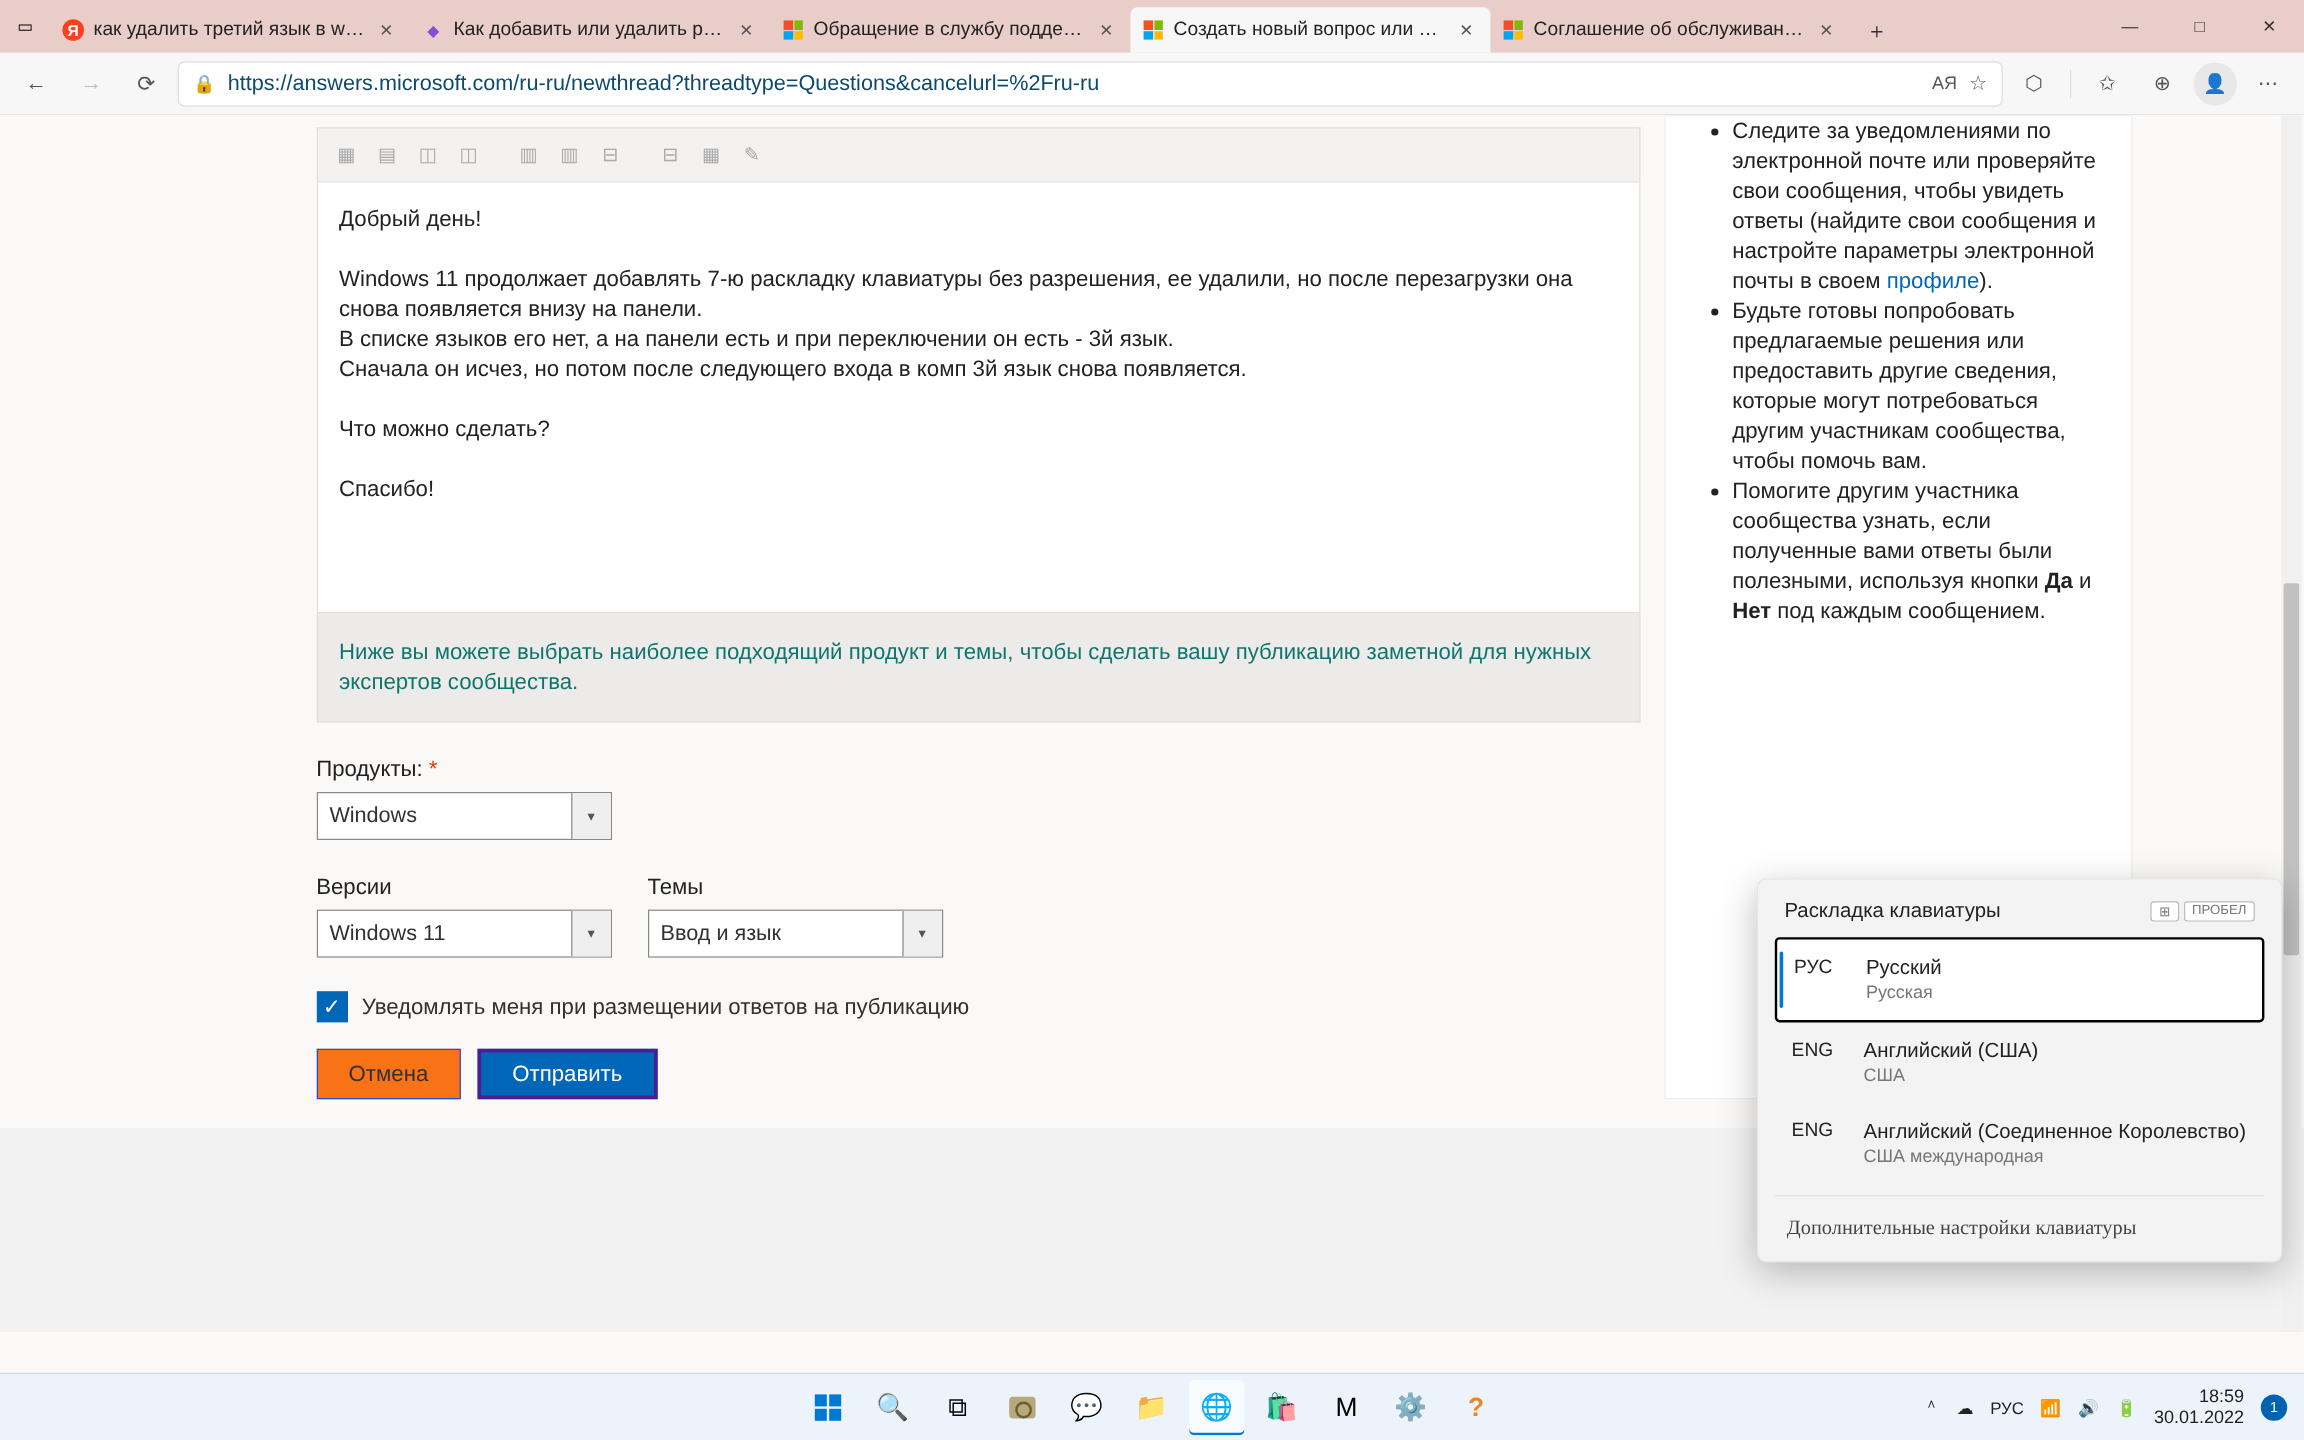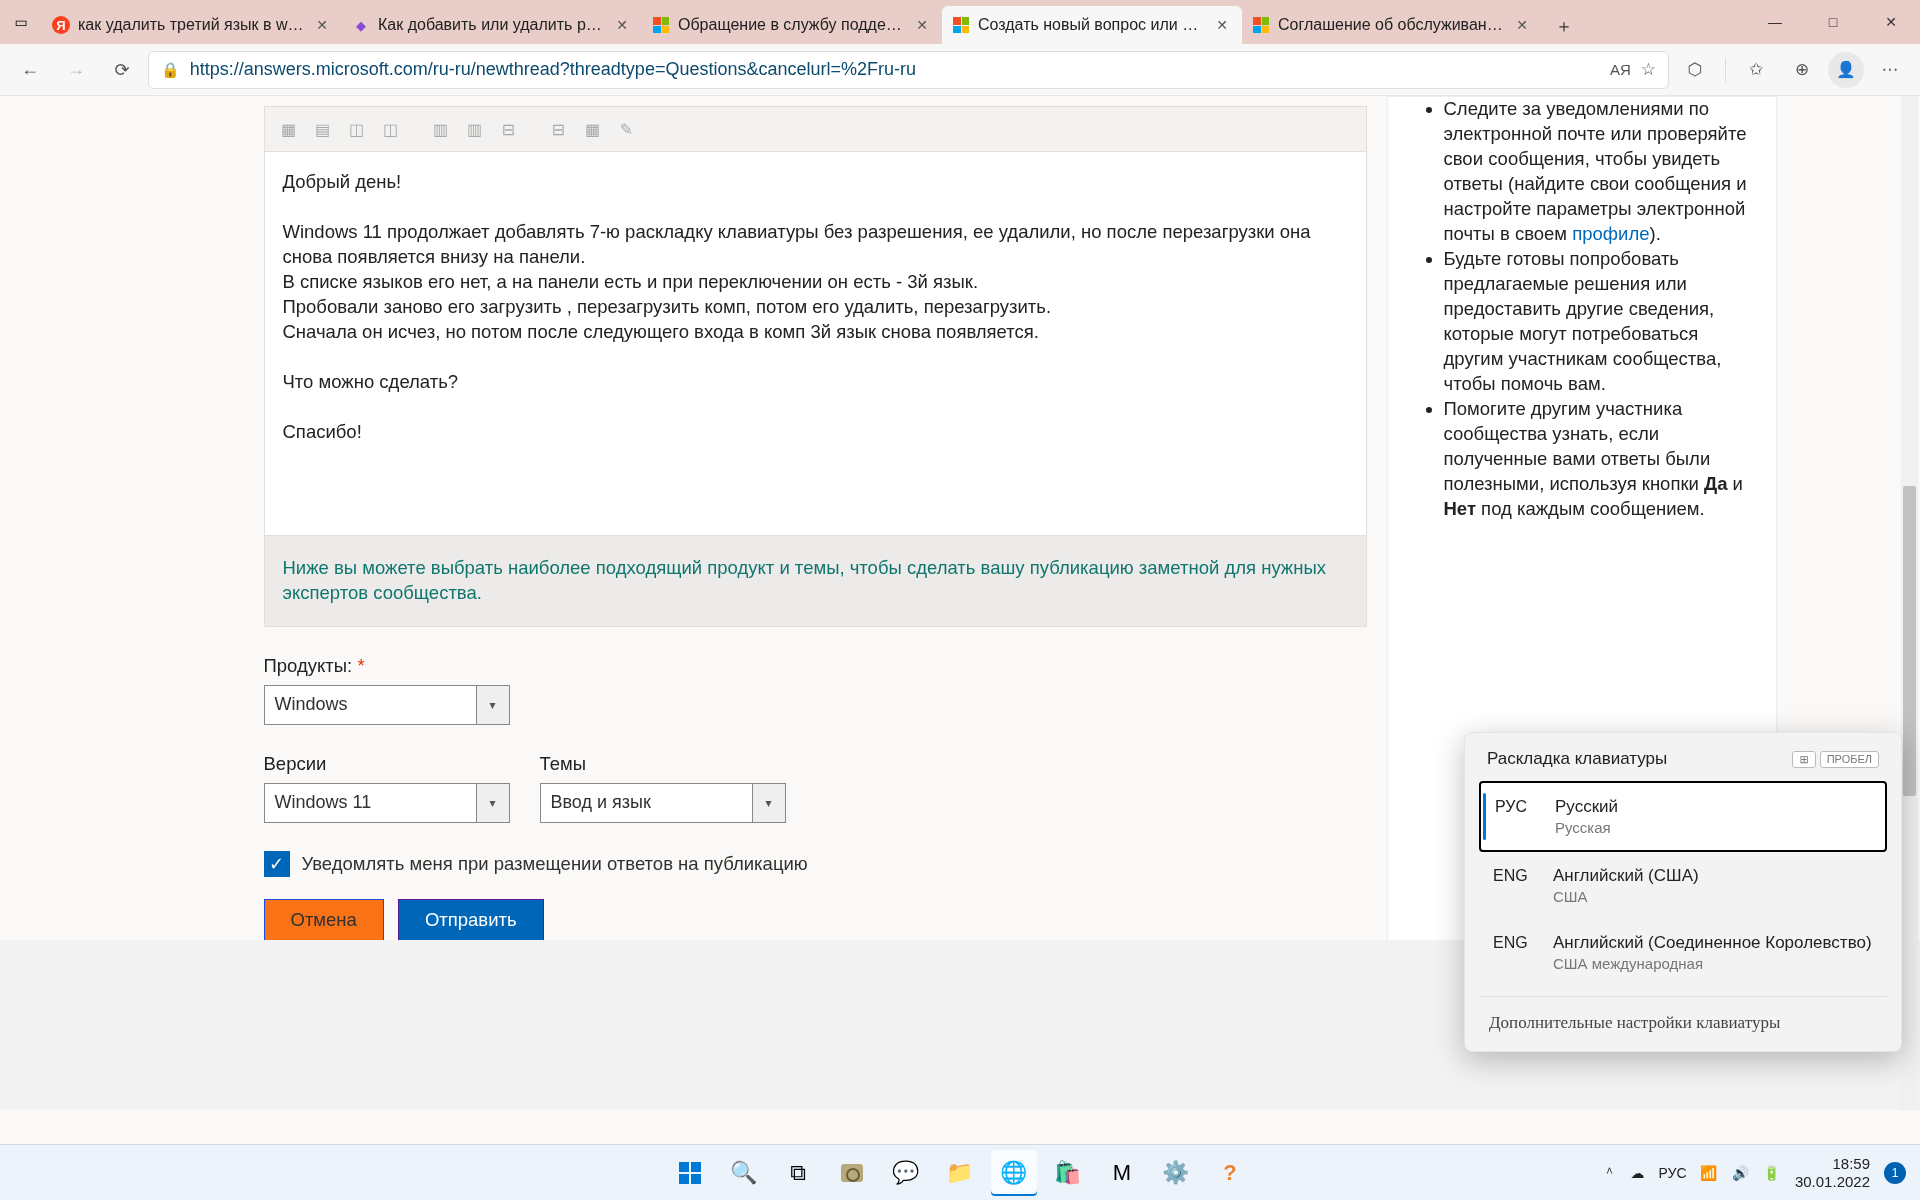--- a/index.html
+++ b/index.html
@@ -55,21 +55,21 @@
 .select-wrap {}
 .select-box { width: 246px; height: 40px; border: 1px solid #8a8886; background: #fff; display: flex; align-items: center; padding: 0 38px 0 10px; font-size: 18px; color: #323130; margin-top: 8px; position: relative; cursor: pointer; }
 .select-box::after { content: "▾"; position: absolute; right: 0; top: 0; width: 32px; height: 100%; display: flex; align-items: center; justify-content: center; background: #efefef; border-left: 1px solid #8a8886; color: #555; font-size: 12px; }
 
 .checkbox-row { display: flex; align-items: center; gap: 12px; margin-top: 28px; font-size: 18.5px; color: #323130; }
 .checkbox { width: 26px; height: 26px; background: #0067b8; display: flex; align-items: center; justify-content: center; color: #fff; font-size: 18px; }
 
 .btn-row { display: flex; gap: 14px; margin-top: 22px; }
 .btn { height: 42px; padding: 0 26px; font-size: 18.5px; display: flex; align-items: center; justify-content: center; cursor: pointer; }
 .btn-secondary { background: #f97316; border: 1px solid #1d4ed8; color: #323130; }
-.btn-primary { background: #0067b8; border: 1px solid #4c1d95; color: #fff; }
+.btn-primary { background: #0067b8; border: 3px solid #4c1d95; color: #fff; }
 
 
 .side-col ul { list-style: disc; padding-left: 30px; }
 .side-col li { font-size: 18.5px; line-height: 1.35; color: #222; margin-bottom: 0; }
 .side-col a { color: #0067b8; text-decoration: none; }
 .side-col b { font-weight: 600; }
 
 
 .footer-band { position: absolute; left: 0; right: 0; bottom: 0; height: 170px; background: #f2f2f2; }
 
@@ -211,21 +211,20 @@
         <div class="tb-btn">⊟</div>
         <div class="tb-btn">▦</div>
         <div class="tb-btn">✎</div>
       </div>
 
       <div class="editor-body">
         <p>Добрый день!</p>
         <p>&nbsp;</p>
         <p>Windows 11 продолжает добавлять 7-ю раскладку клавиатуры без разрешения, ее удалили, но после перезагрузки она снова появляется внизу на панели.</p>
         <p>В списке языков его нет, а на панели есть и при переключении он есть - 3й язык.</p>
-        <p>Пробовали заново его загрузить , перезагрузить комп, потом его удалить, перезагрузить.</p>
         <p>Сначала он исчез, но потом после следующего входа в комп 3й язык снова появляется.</p>
         <p>&nbsp;</p>
         <p>Что можно сделать?</p>
         <p>&nbsp;</p>
         <p>Спасибо!</p>
       </div>
 
       <div class="info-strip">Ниже вы можете выбрать наиболее подходящий продукт и темы, чтобы сделать вашу публикацию заметной для нужных экспертов сообщества.</div>
 
       <div class="form-label">

